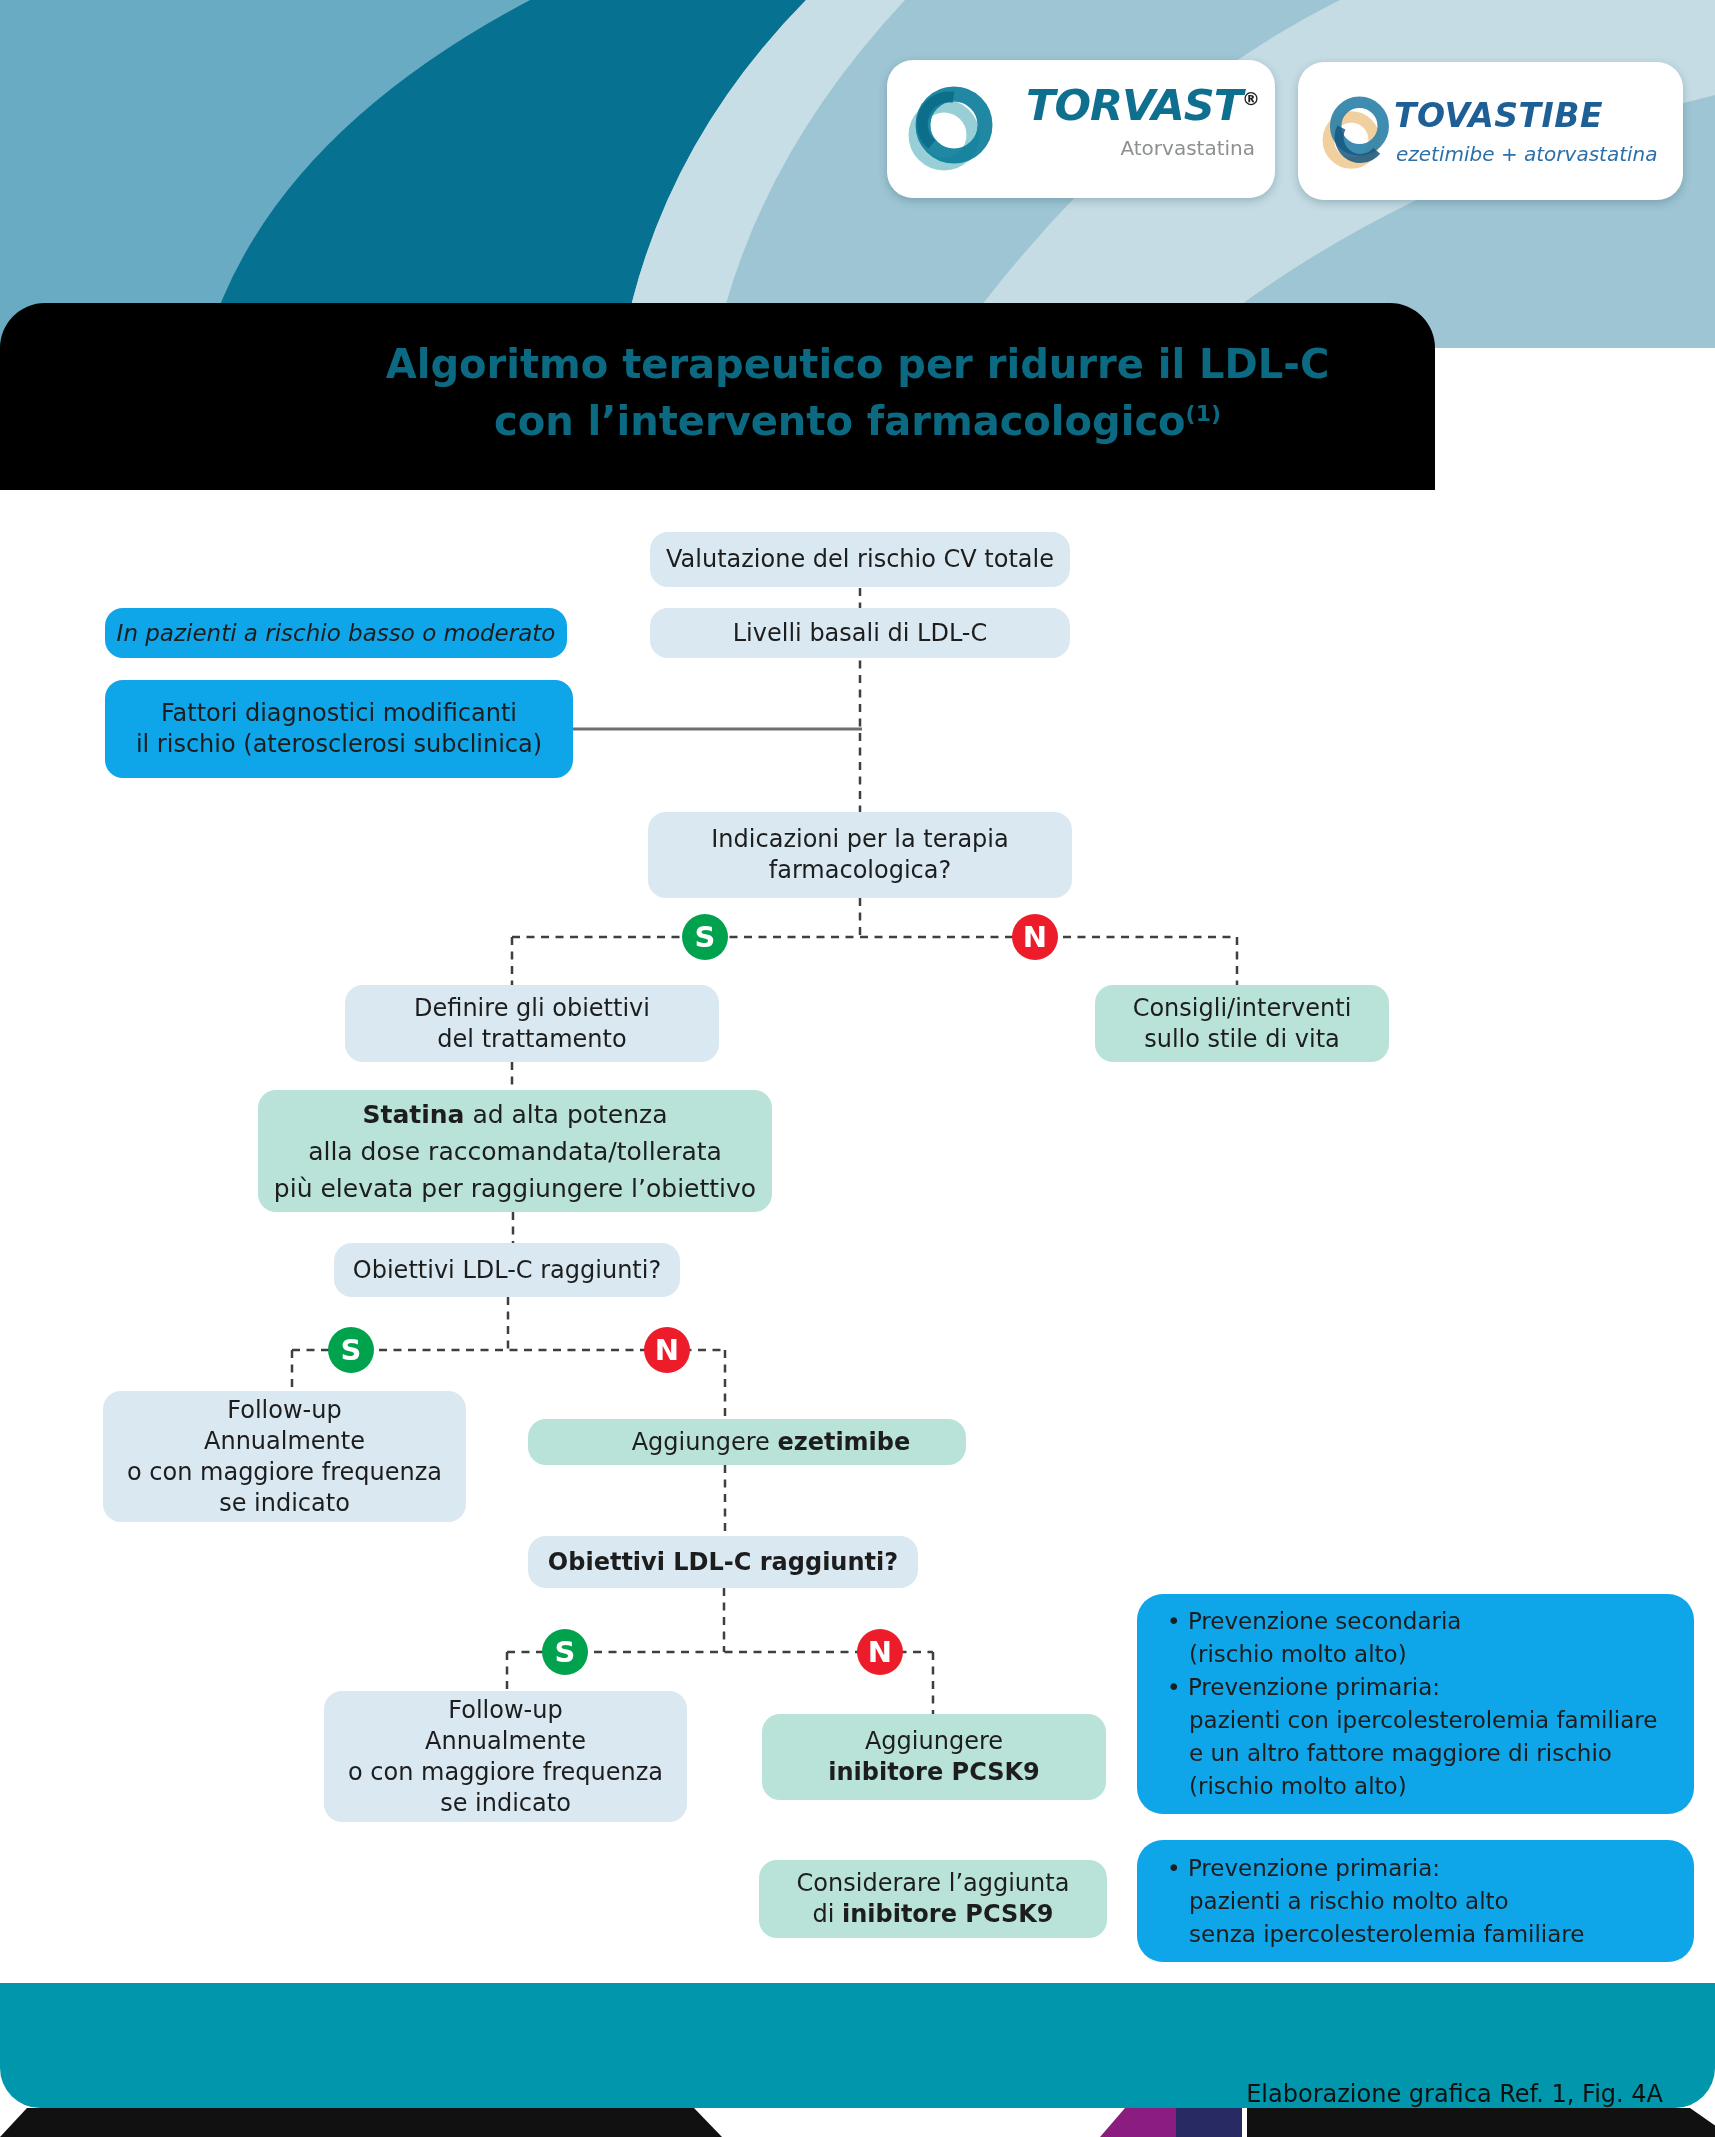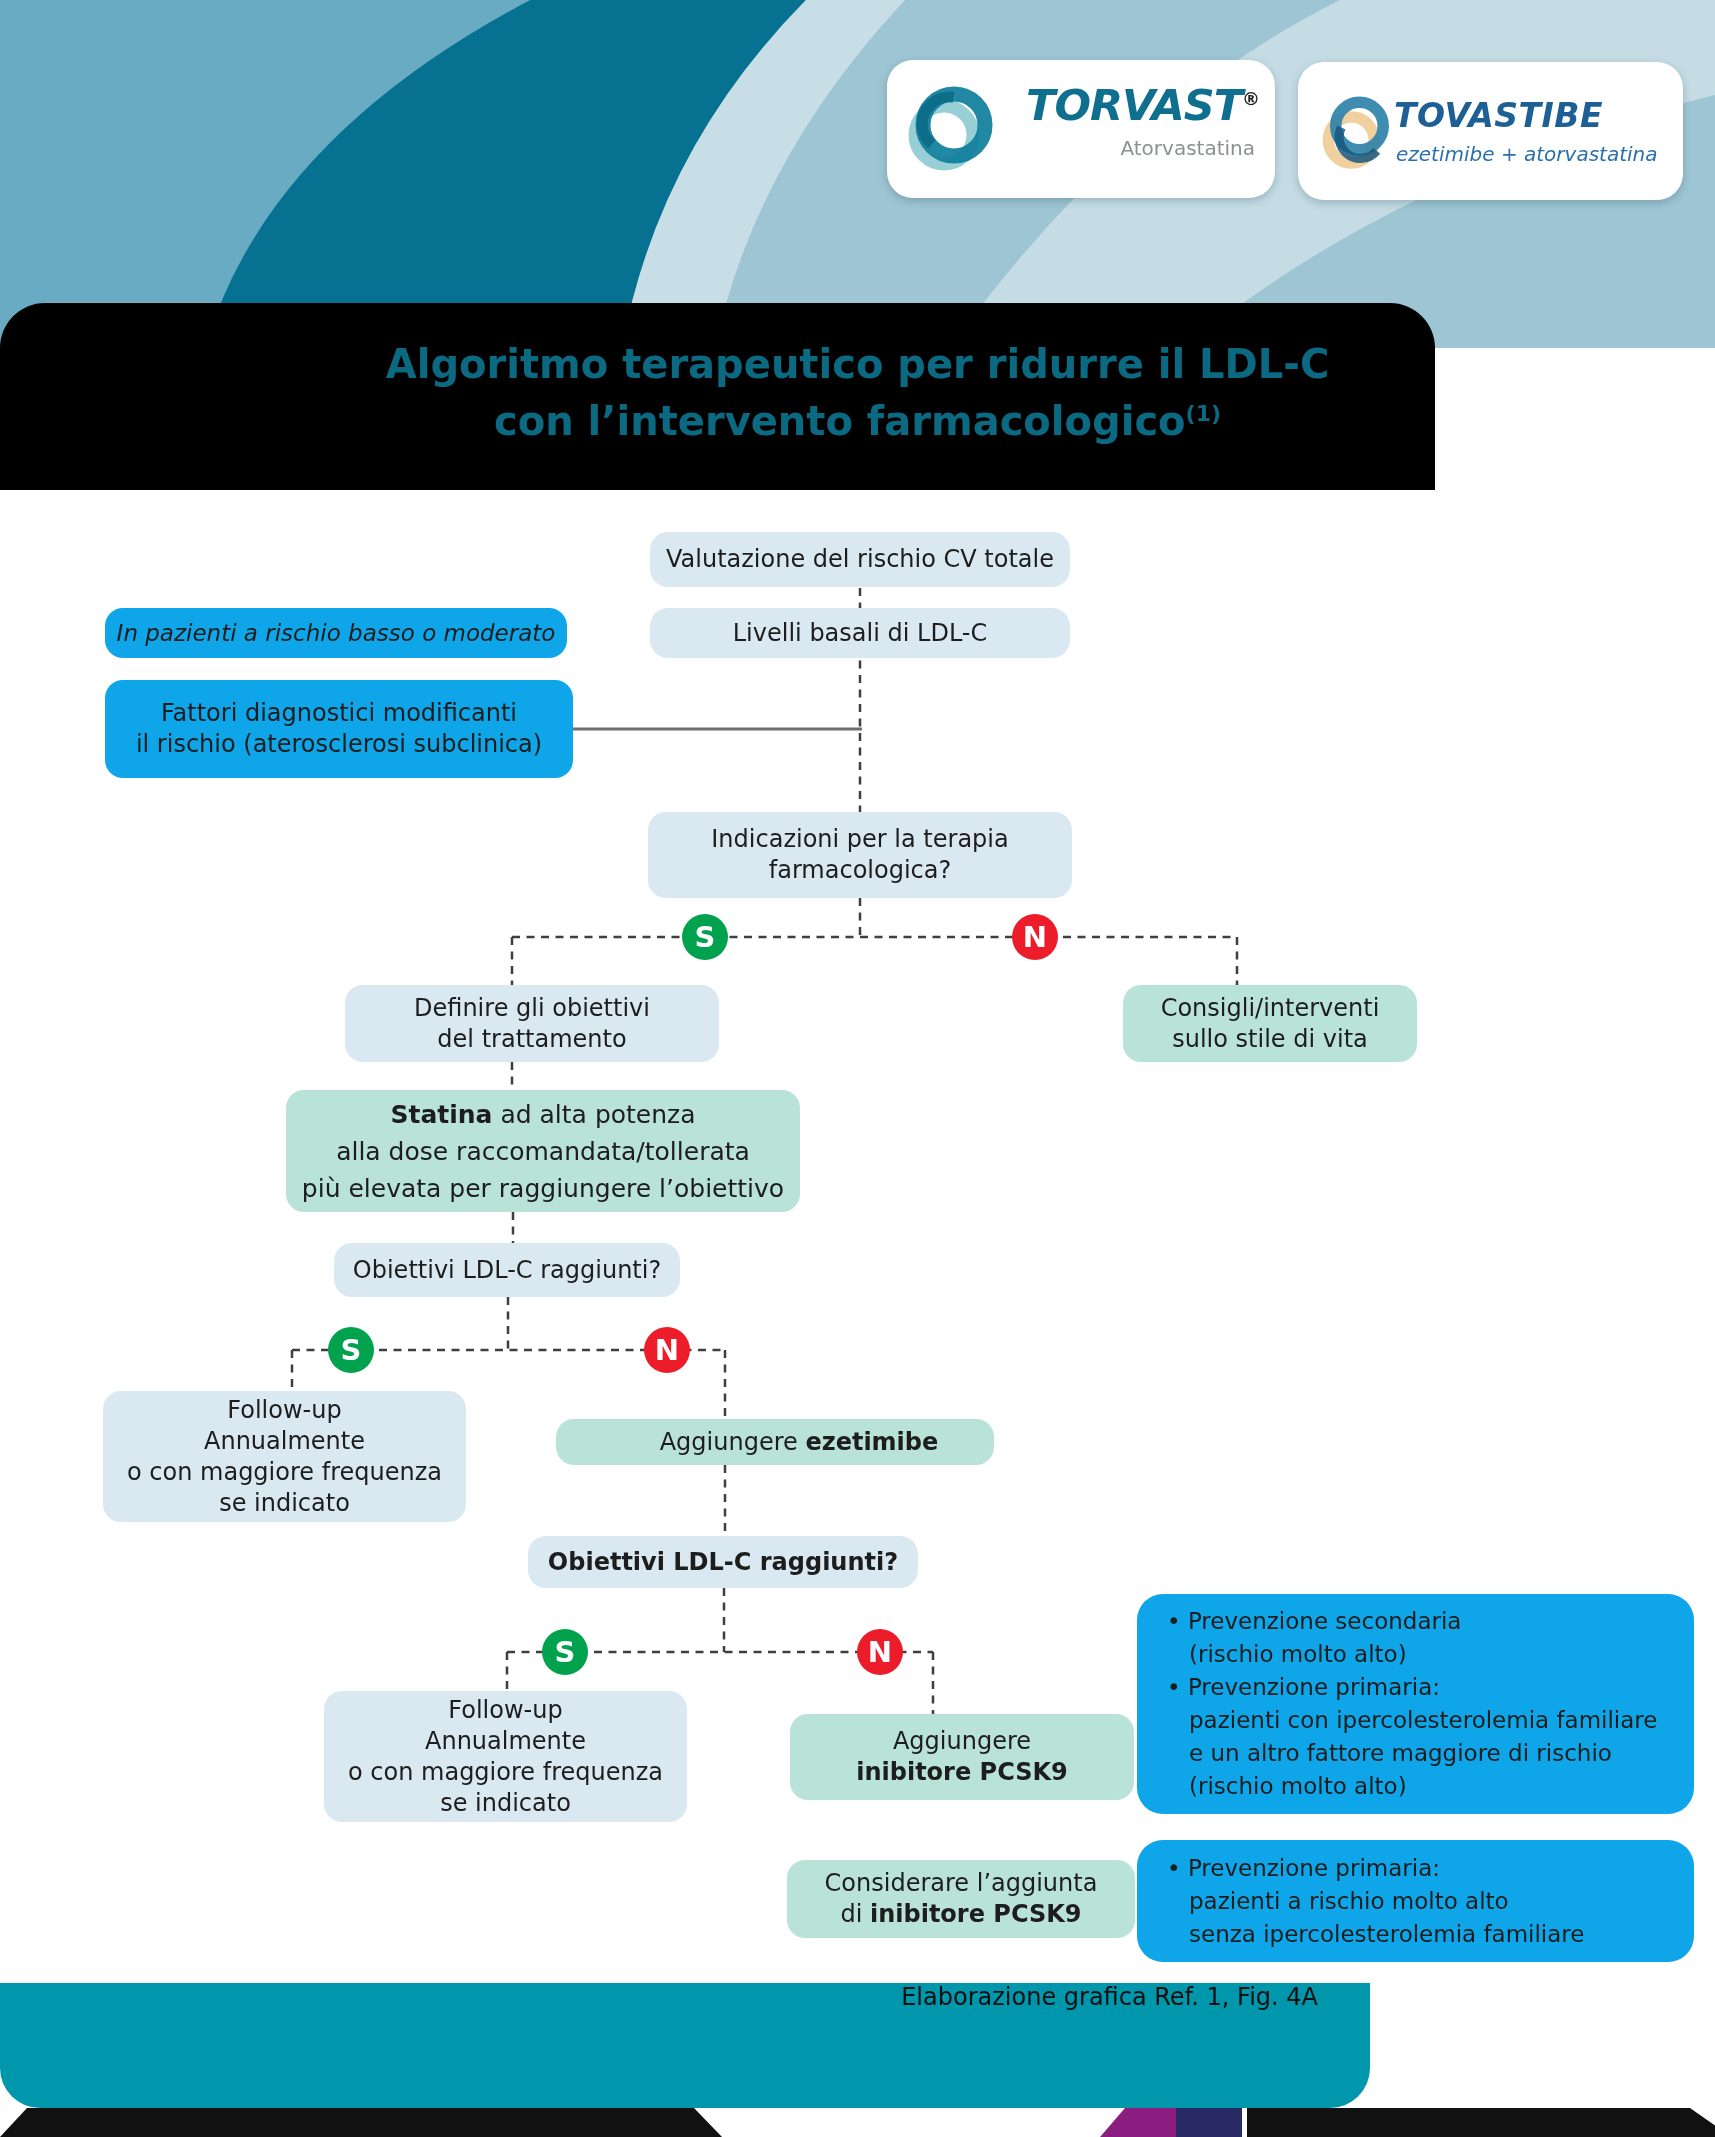--- a/index.html
+++ b/index.html
@@ -24,36 +24,36 @@
   .title{position:absolute;left:0;top:36px;width:1715px;text-align:center;color:#0b6a82;font-weight:bold;font-size:40px;line-height:50px;}
   .title sup{font-size:22px;}
   
   .wires{position:absolute;left:0;top:0;z-index:1;}
   .dash{stroke:#3f3f3f;stroke-width:2.5;fill:none;stroke-dasharray:8 6.5;}
   .solid{stroke:#6f6f6f;stroke-width:3;fill:none;}
   
   .bx{position:absolute;display:flex;flex-direction:column;justify-content:center;align-items:center;
       text-align:center;border-radius:18px;font-size:24px;line-height:31px;z-index:3;}
   .blue{background:#d9e8f1;}
-  .mint{background:#b9e2d8;margin-left:28px;}
+  .mint{background:#b9e2d8;}
   .yel{background:#0ea5e9;}
   .it{font-style:italic;}
   .bold{font-weight:bold;}
   .statina{font-size:25px;line-height:37px;}
   .note{justify-content:center;align-items:flex-start;text-align:left;padding-left:30px;box-sizing:border-box;
         font-size:23px;line-height:33px;border-radius:26px;}
   .note .ind{margin-left:22px;}
   
   .badge{position:absolute;width:46px;height:46px;border-radius:50%;display:flex;align-items:center;justify-content:center;
          color:#fff;font-size:29px;font-weight:bold;z-index:5;}
   .g{background:#00a24e;}
   .r{background:#ec1c2a;}
   
-  .footer-bar{position:absolute;left:0;top:1983px;width:1370px;height:125px;background:#0097ac;
-              border-radius:0 0 40px 40px;display:flex;align-items:flex-start;justify-content:flex-end;z-index:2;}
+  .footer-bar{position:absolute;left:0;top:1983px;width:1715px;height:125px;background:#0097ac;
+              border-radius:0 0 40px 40px;display:flex;align-items:flex-end;justify-content:flex-end;z-index:2;}
   .credit{padding-right:52px;font-size:24px;color:#101010;}
   
   .deco{position:absolute;top:2108px;height:29px;z-index:1;}
   .bk-left{left:0;width:722px;background:#111;clip-path:polygon(27px 0,694px 0,100% 100%,0 100%);}
   .purple{left:1100px;width:76px;background:#8c1d80;clip-path:polygon(25px 0,100% 0,100% 100%,0 100%);}
   .navy{left:1176px;width:66px;background:#272a63;}
   .bk-right{left:1247px;width:468px;background:#111;clip-path:polygon(0 0,443px 0,100% 60%,100% 100%,0 100%);}
 </style>
 </head>
 <body>

